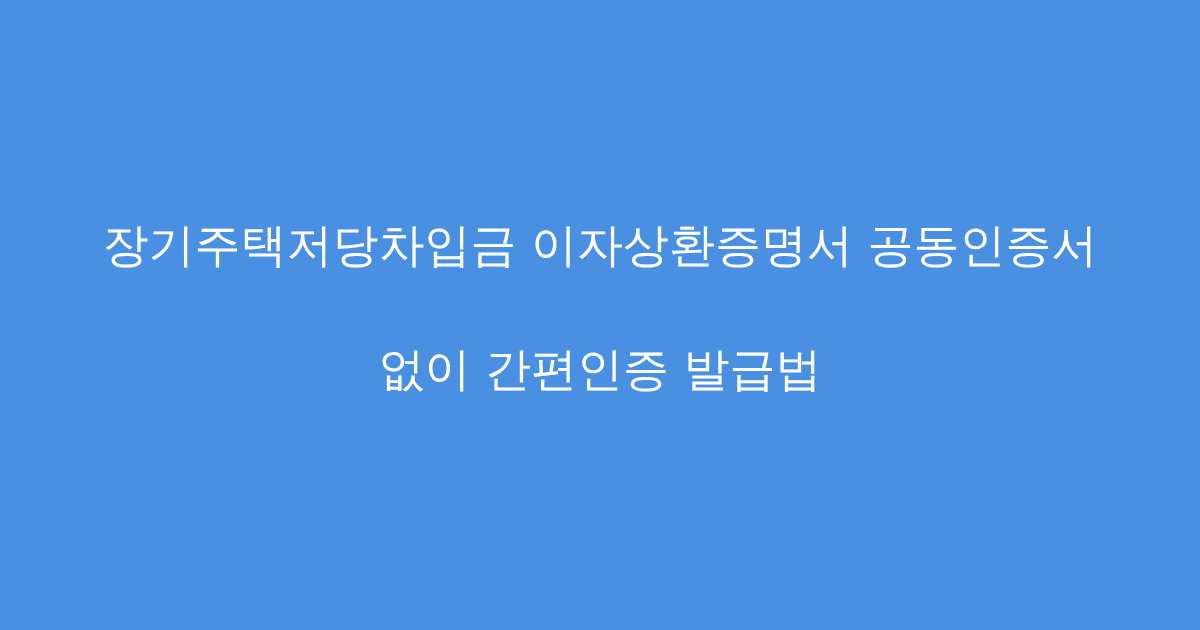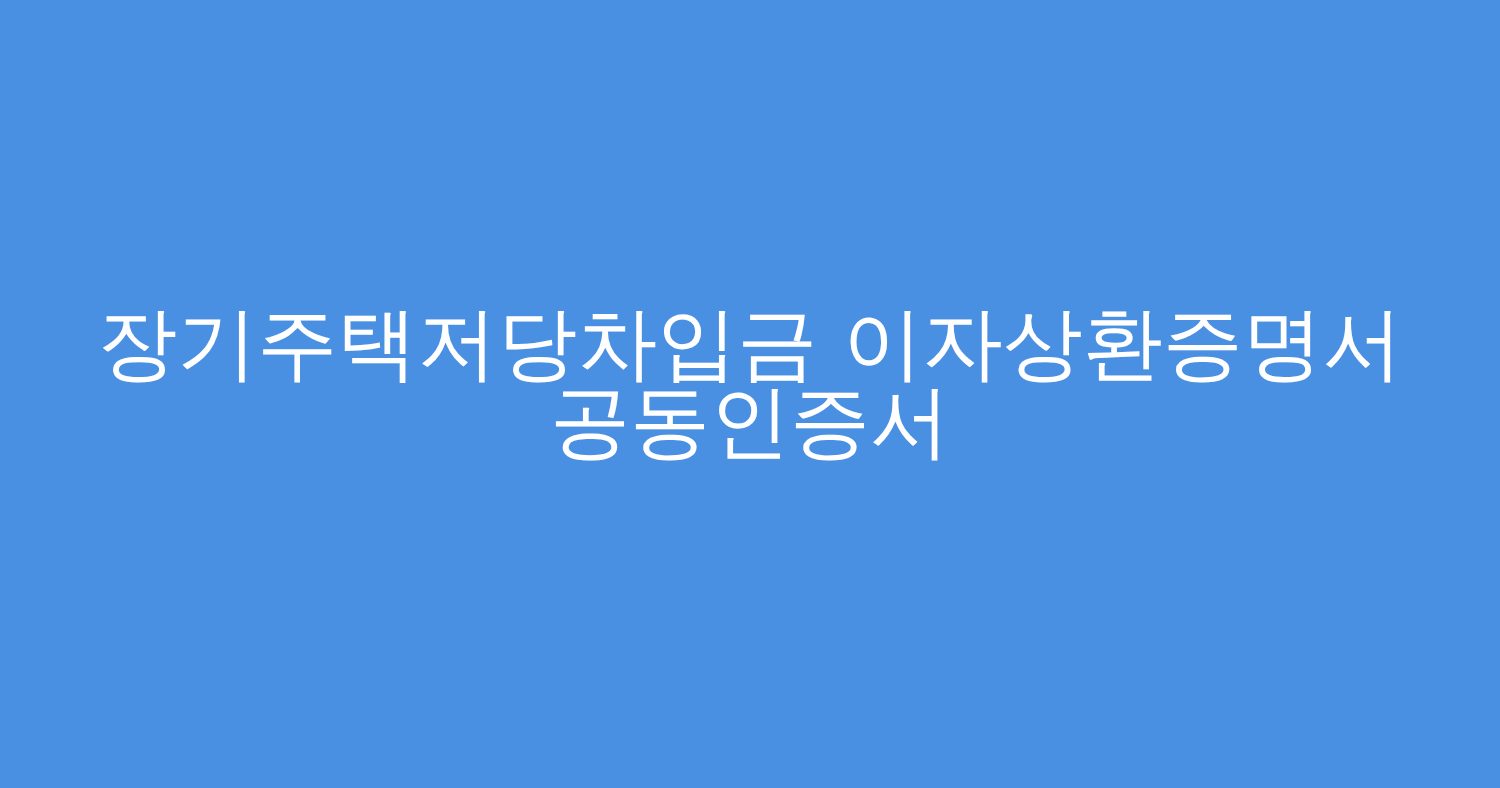--- a/index.html
+++ b/index.html
@@ -34,21 +34,21 @@
     text-align: center;
     
     margin-top: -16px;
   }
 
   .card-title {
     margin: 0;
     padding: 0;
     color: #ffffff;
     font-family: "DejaVu Sans", "Liberation Sans", sans-serif;
-    font-size: 64px;
+    font-size: 46px;
     font-weight: 400;
     line-height: 62px;
     letter-spacing: 0px;
     word-break: keep-all;
     white-space: pre-line;
     text-rendering: optimizeLegibility;
   }
 
   .title-line {
     display: block;
@@ -56,17 +56,18 @@
 </style>
 </head>
 <body>
 
 <div class="card" style="background-color: rgb(74, 144, 226);">
 
   <div class="title-block">
 
     <h1 class="card-title" style="color: rgb(255, 255, 255);">
       <span class="title-line">장기주택저당차입금 이자상환증명서 공동인증서</span>
+      <span class="title-line">없이 간편인증 발급법</span>
     </h1>
 
   </div>
 
 </div>
 
 </body></html>

